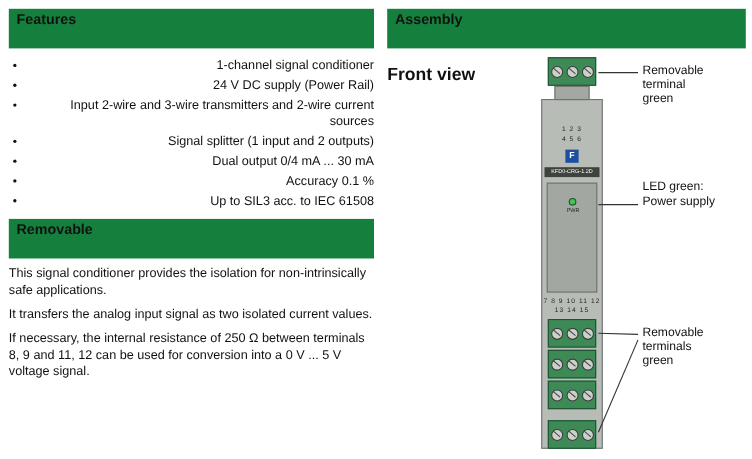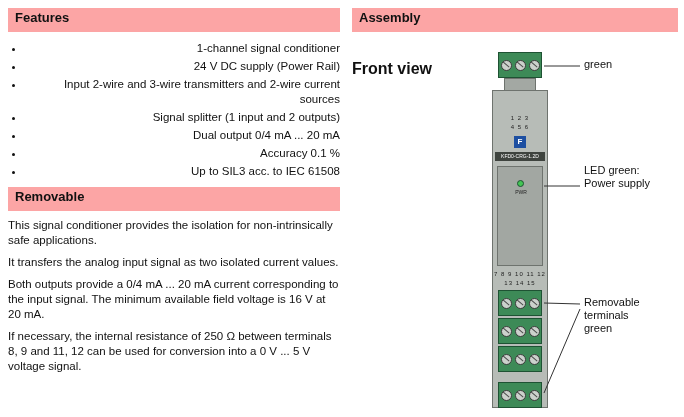--- a/index.html
+++ b/index.html
@@ -6,22 +6,22 @@
   body{
     width:684px;height:417px;position:relative;overflow:hidden;
     font-family:"Liberation Sans","DejaVu Sans",sans-serif;
     color:#111;
     -webkit-font-smoothing:antialiased;
   }
   
   .left-col{position:absolute;left:8px;top:0;width:332px;}
   .right-col{position:absolute;left:352px;top:0;width:326px;height:417px;}
   .section-header{
-    margin-top:8px;height:24px;line-height:20px;
-    background:#fca5a5;font-weight:bold;font-size:13px;
+    margin-top:8px;height:36px;line-height:20px;
+    background:#15803d;font-weight:bold;font-size:13px;
     padding-left:7px;
   }
   
   .features-list{margin:9px 0 0 0;padding-left:17px;font-size:11.5px;line-height:15px;text-align:right;}
   .features-list li{margin-bottom:3px;}
   
   .function-text{margin-top:7px;font-size:11.5px;line-height:15px;}
   .function-text p{margin:0 0 7px 0;}
   
   .front-view-label{position:absolute;left:0;top:60px;font-size:16px;font-weight:bold;}
@@ -49,33 +49,32 @@
 
   <div class="section-header">
     <span>Features</span>
   </div>
 
   <ul class="features-list">
     <li>1-channel signal conditioner</li>
     <li>24 V DC supply (Power Rail)</li>
     <li>Input 2-wire and 3-wire transmitters and 2-wire current sources</li>
     <li>Signal splitter (1 input and 2 outputs)</li>
-    <li>Dual output 0/4 mA ... 20 mA</li>
+    <li>Dual output 0/4 mA ... 30 mA</li>
     <li>Accuracy 0.1 %</li>
     <li>Up to SIL3 acc. to IEC 61508</li>
   </ul>
 
   <div class="section-header">
     <span>Removable</span>
   </div>
 
   <div class="function-text">
     <p>This signal conditioner provides the isolation for non-intrinsically safe applications.</p>
     <p>It transfers the analog input signal as two isolated current values.</p>
-    <p>Both outputs provide a 0/4 mA ... 20 mA current corresponding to the input signal. The minimum available field voltage is 16 V at 20 mA.</p>
     <p>If necessary, the internal resistance of 250 Ω  between terminals 8, 9 and 11, 12 can be used for conversion into a 0 V ... 5 V voltage signal.</p>
   </div>
 
 </div>
 
 <div class="right-col">
 
   <div class="section-header">
     <span>Assembly</span>
   </div>
@@ -129,20 +128,21 @@
   </div>
 
   <svg class="leader-svg" viewBox="0 0 326 417" xmlns="http://www.w3.org/2000/svg">
     <line x1="192" y1="66" x2="228" y2="66" stroke="#333" stroke-width="1"></line>
     <line x1="192" y1="186" x2="228" y2="186" stroke="#333" stroke-width="1"></line>
     <line x1="192" y1="303" x2="228" y2="304" stroke="#333" stroke-width="1"></line>
     <line x1="192" y1="393" x2="228" y2="309" stroke="#333" stroke-width="1"></line>
   </svg>
 
   <div class="callout" style="top:58px;">
+    <span>Removable terminal</span>
     <span>green</span>
   </div>
   <div class="callout" style="top:164px;">
     <span>LED green:</span>
     <span>Power supply</span>
   </div>
   <div class="callout" style="top:296px;">
     <span>Removable terminals</span>
     <span>green</span>
   </div>

